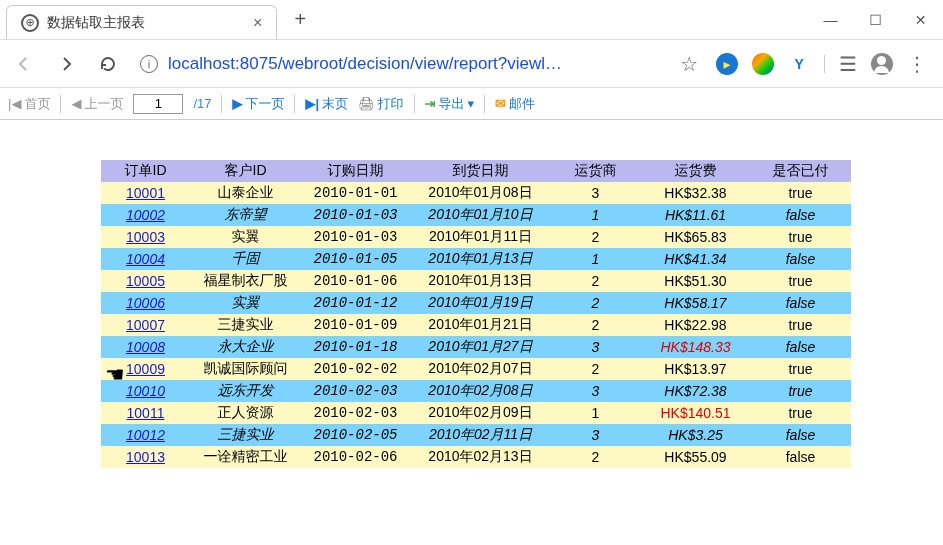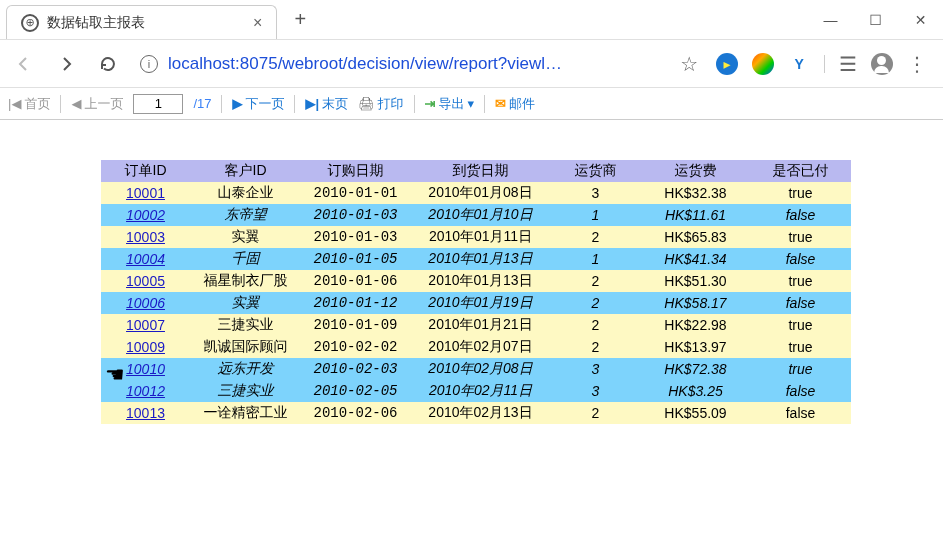--- a/index.html
+++ b/index.html
@@ -228,38 +228,56 @@
         </tr>
         <tr class="row-even">
           <td class="col-id"><span class="order-id">10007</span></td>
           <td class="col-cust">三捷实业</td>
           <td class="col-odate odate">2010-01-09</td>
           <td class="col-adate">2010年01月21日</td>
           <td class="col-ship">2</td>
           <td class="col-fee ">HK$22.98</td>
           <td class="col-paid">true</td>
         </tr>
+        <tr class="row-odd">
+          <td class="col-id"><span class="order-id">10008</span></td>
+          <td class="col-cust">永大企业</td>
+          <td class="col-odate odate">2010-01-18</td>
+          <td class="col-adate">2010年01月27日</td>
+          <td class="col-ship">3</td>
+          <td class="col-fee fee-red">HK$148.33</td>
+          <td class="col-paid">false</td>
+        </tr>
         <tr class="row-even">
           <td class="col-id"><span class="order-id">10009</span></td>
           <td class="col-cust">凯诚国际顾问</td>
           <td class="col-odate odate">2010-02-02</td>
           <td class="col-adate">2010年02月07日</td>
           <td class="col-ship">2</td>
           <td class="col-fee ">HK$13.97</td>
           <td class="col-paid">true</td>
         </tr>
         <tr class="row-odd">
           <td class="col-id"><span class="order-id">10010</span></td>
           <td class="col-cust">远东开发</td>
           <td class="col-odate odate">2010-02-03</td>
           <td class="col-adate">2010年02月08日</td>
           <td class="col-ship">3</td>
           <td class="col-fee ">HK$72.38</td>
           <td class="col-paid">true</td>
         </tr>
+        <tr class="row-even">
+          <td class="col-id"><span class="order-id">10011</span></td>
+          <td class="col-cust">正人资源</td>
+          <td class="col-odate odate">2010-02-03</td>
+          <td class="col-adate">2010年02月09日</td>
+          <td class="col-ship">1</td>
+          <td class="col-fee fee-red">HK$140.51</td>
+          <td class="col-paid">true</td>
+        </tr>
         <tr class="row-odd">
           <td class="col-id"><span class="order-id">10012</span></td>
           <td class="col-cust">三捷实业</td>
           <td class="col-odate odate">2010-02-05</td>
           <td class="col-adate">2010年02月11日</td>
           <td class="col-ship">3</td>
           <td class="col-fee ">HK$3.25</td>
           <td class="col-paid">false</td>
         </tr>
         <tr class="row-even">

